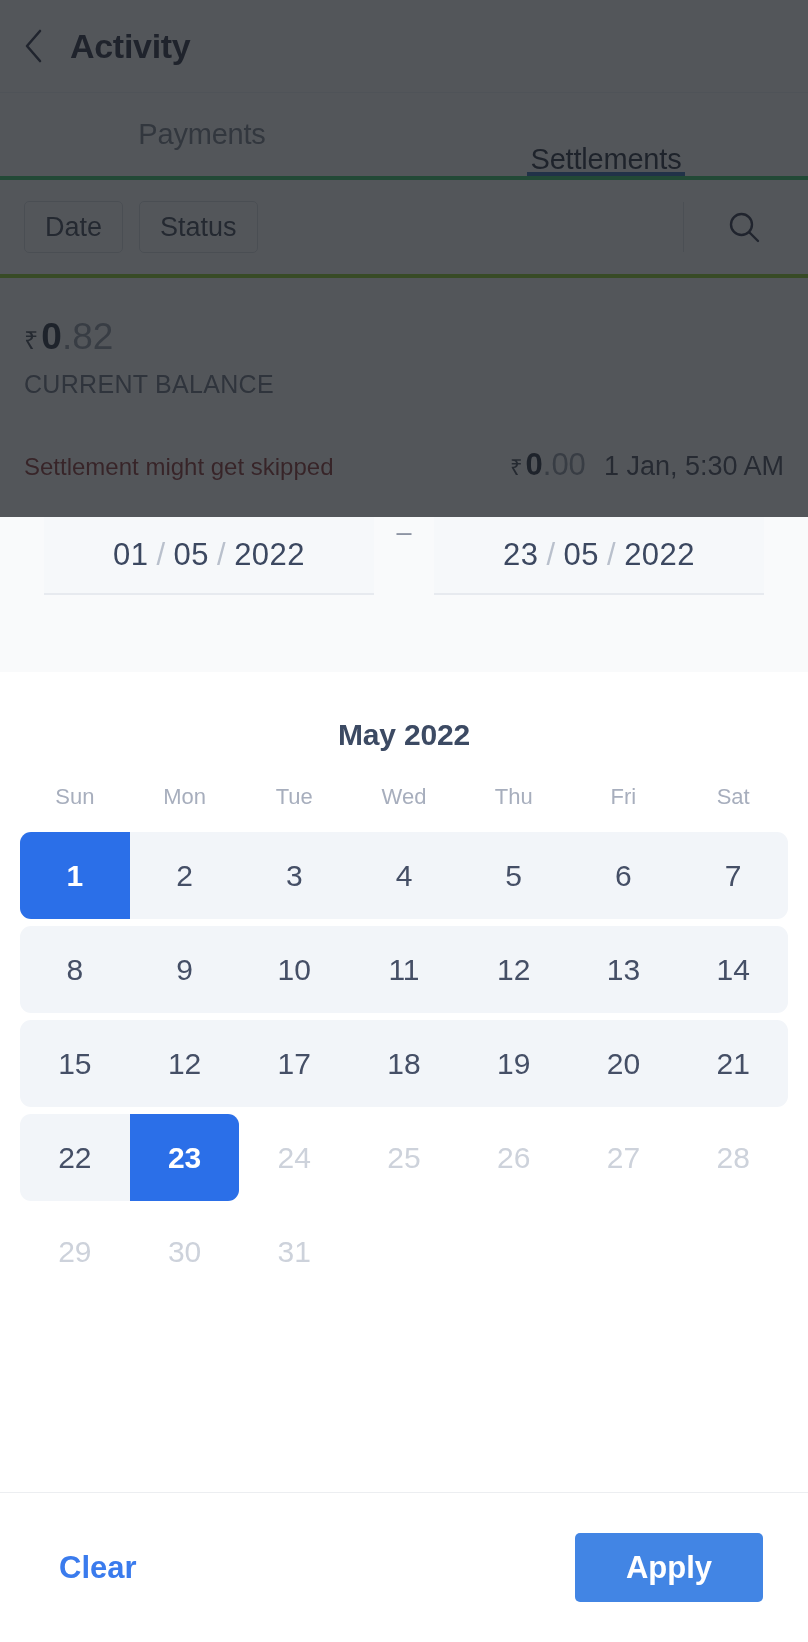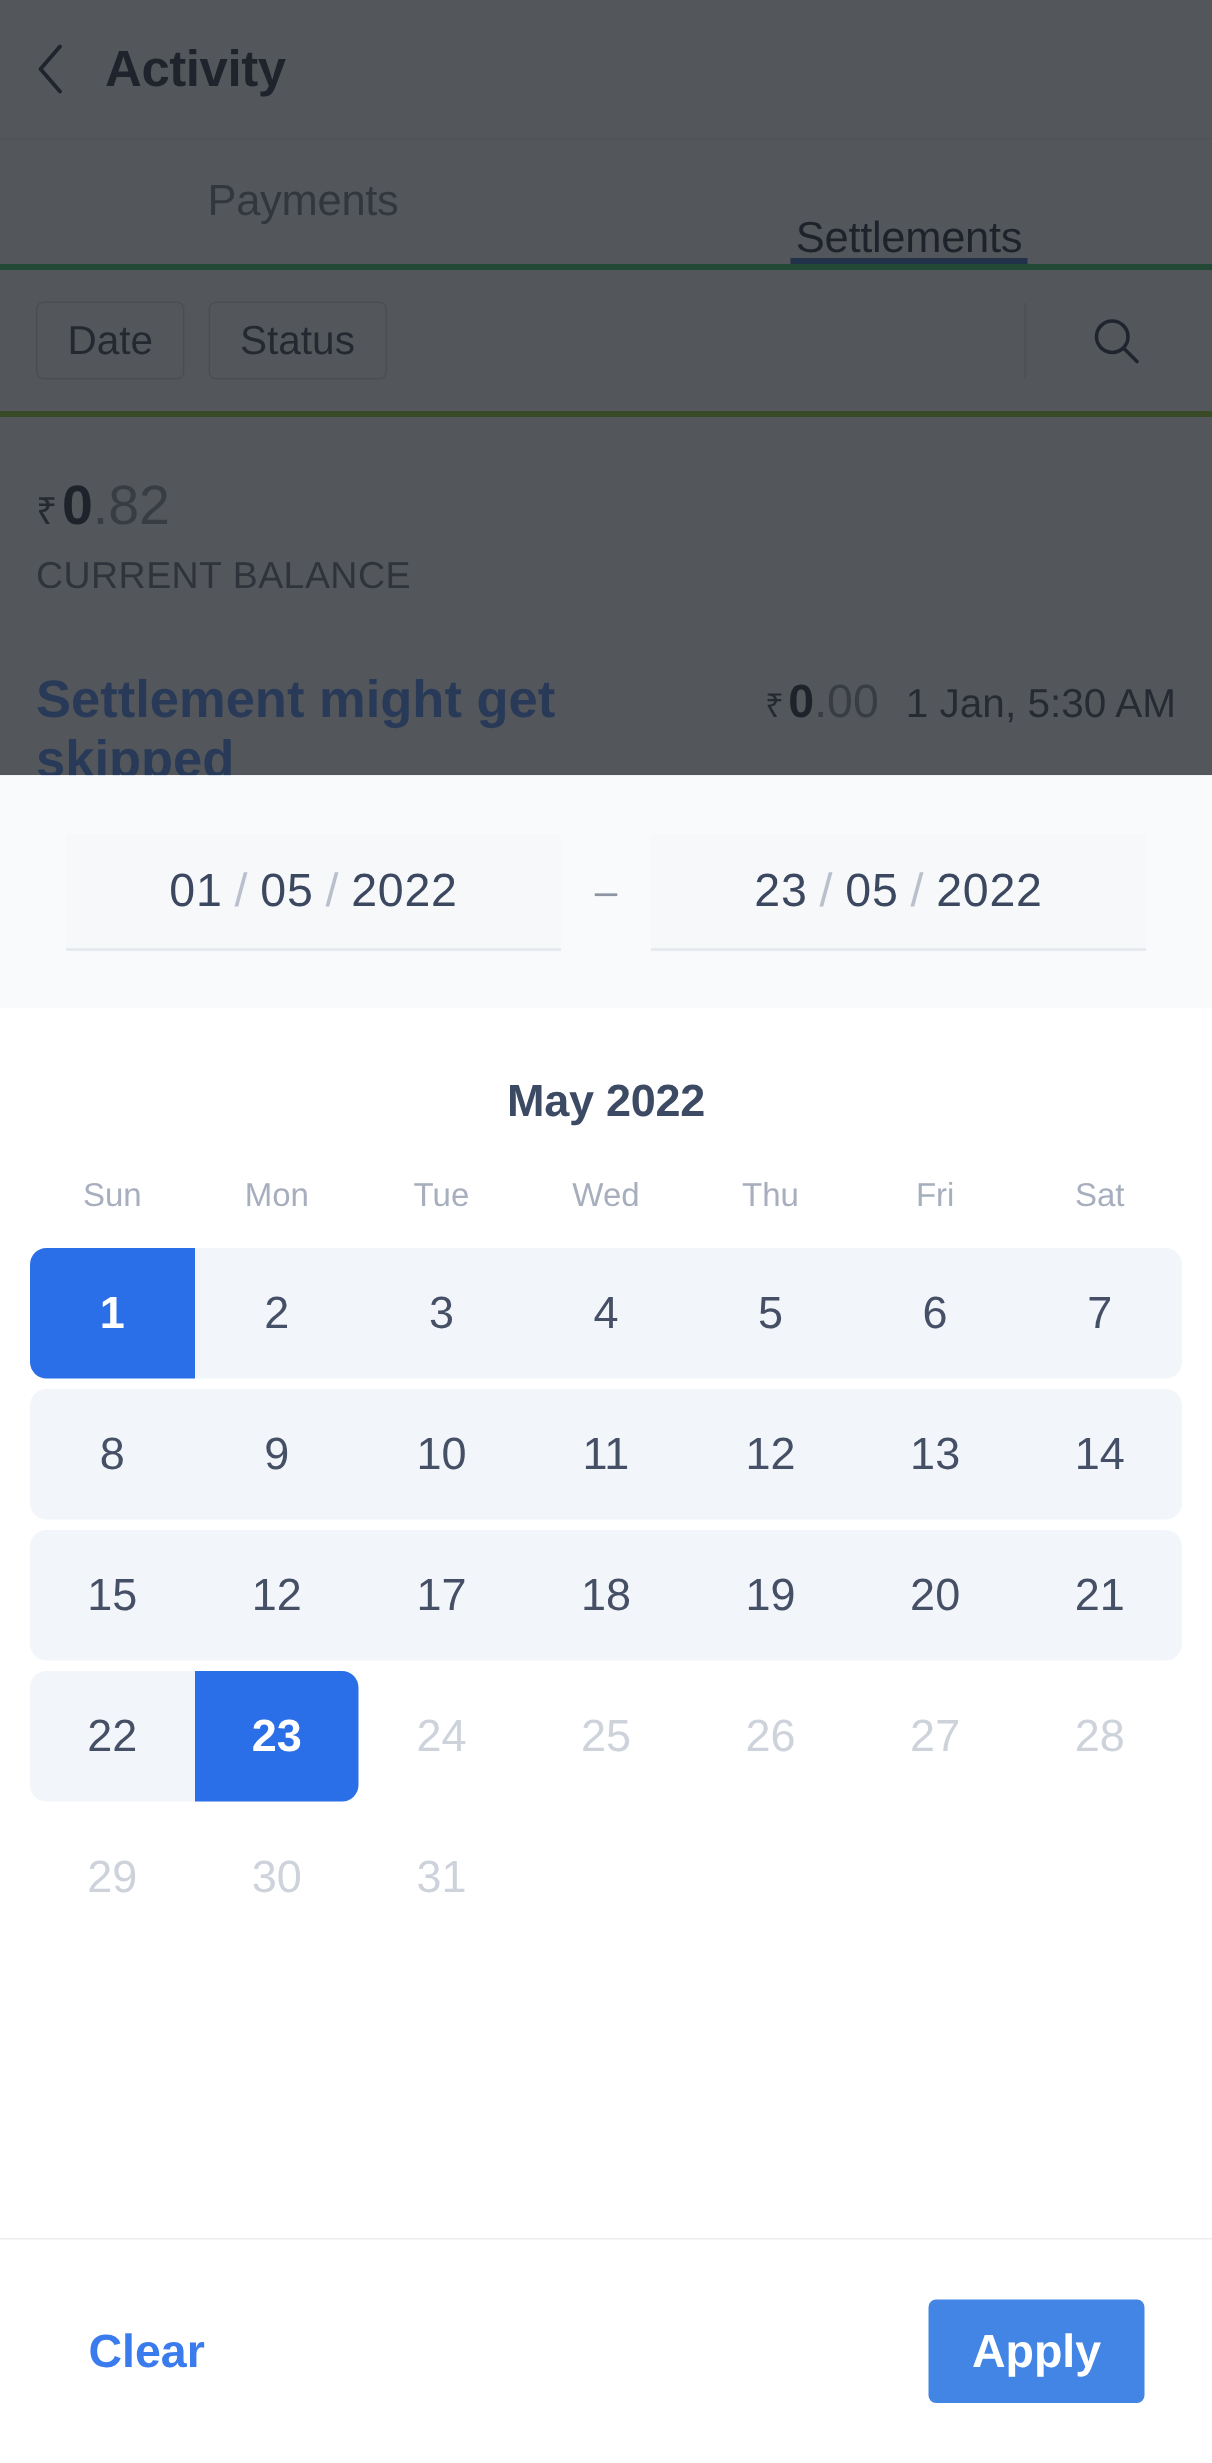--- a/index.html
+++ b/index.html
@@ -136,23 +136,23 @@
     color: #5d6475;
     letter-spacing: 0.3px;
   }
   .bg-row {
     margin-top: 48px;
     padding: 0 24px;
     display: flex;
     align-items: baseline;
   }
   .bg-row-title {
-    font-size: 35px;
-    font-weight: 700;
-    color: #3b82f6;
+    font-size: 24px;
+    font-weight: 400;
+    color: #7f1d1d;
     flex: 1;
   }
   .bg-row-amt {
     font-size: 31px;
     font-weight: 700;
     color: #10172b;
     display: flex;
     align-items: baseline;
     margin-right: 18px;
   }
@@ -179,21 +179,21 @@
     height: 1125px;
     background: #ffffff;
     display: flex;
     flex-direction: column;
   }
 
   .range-bar {
     height: 155px;
     background: #f9fafb;
     display: flex;
-    align-items: center;
+    align-items: flex-start;
     padding: 0 44px;
   }
   .date-field {
     flex: 1;
     height: 78px;
     background: #f6f8fa;
     border-bottom: 2px solid #e7eaef;
     display: flex;
     align-items: center;
     justify-content: center;
@@ -273,21 +273,21 @@
     font-weight: 700;
     color: #3a7bed;
     background: none;
     border: none;
     padding: 10px 14px;
     font-family: inherit;
     cursor: pointer;
   }
   .footer-spacer { flex: 1; }
   .apply-btn {
-    width: 144px;
+    width: 188px;
     height: 69px;
     background: #4285e4;
     color: #ffffff;
     font-size: 31px;
     font-weight: 700;
     border: none;
     border-radius: 5px;
     font-family: inherit;
     cursor: pointer;
   }

